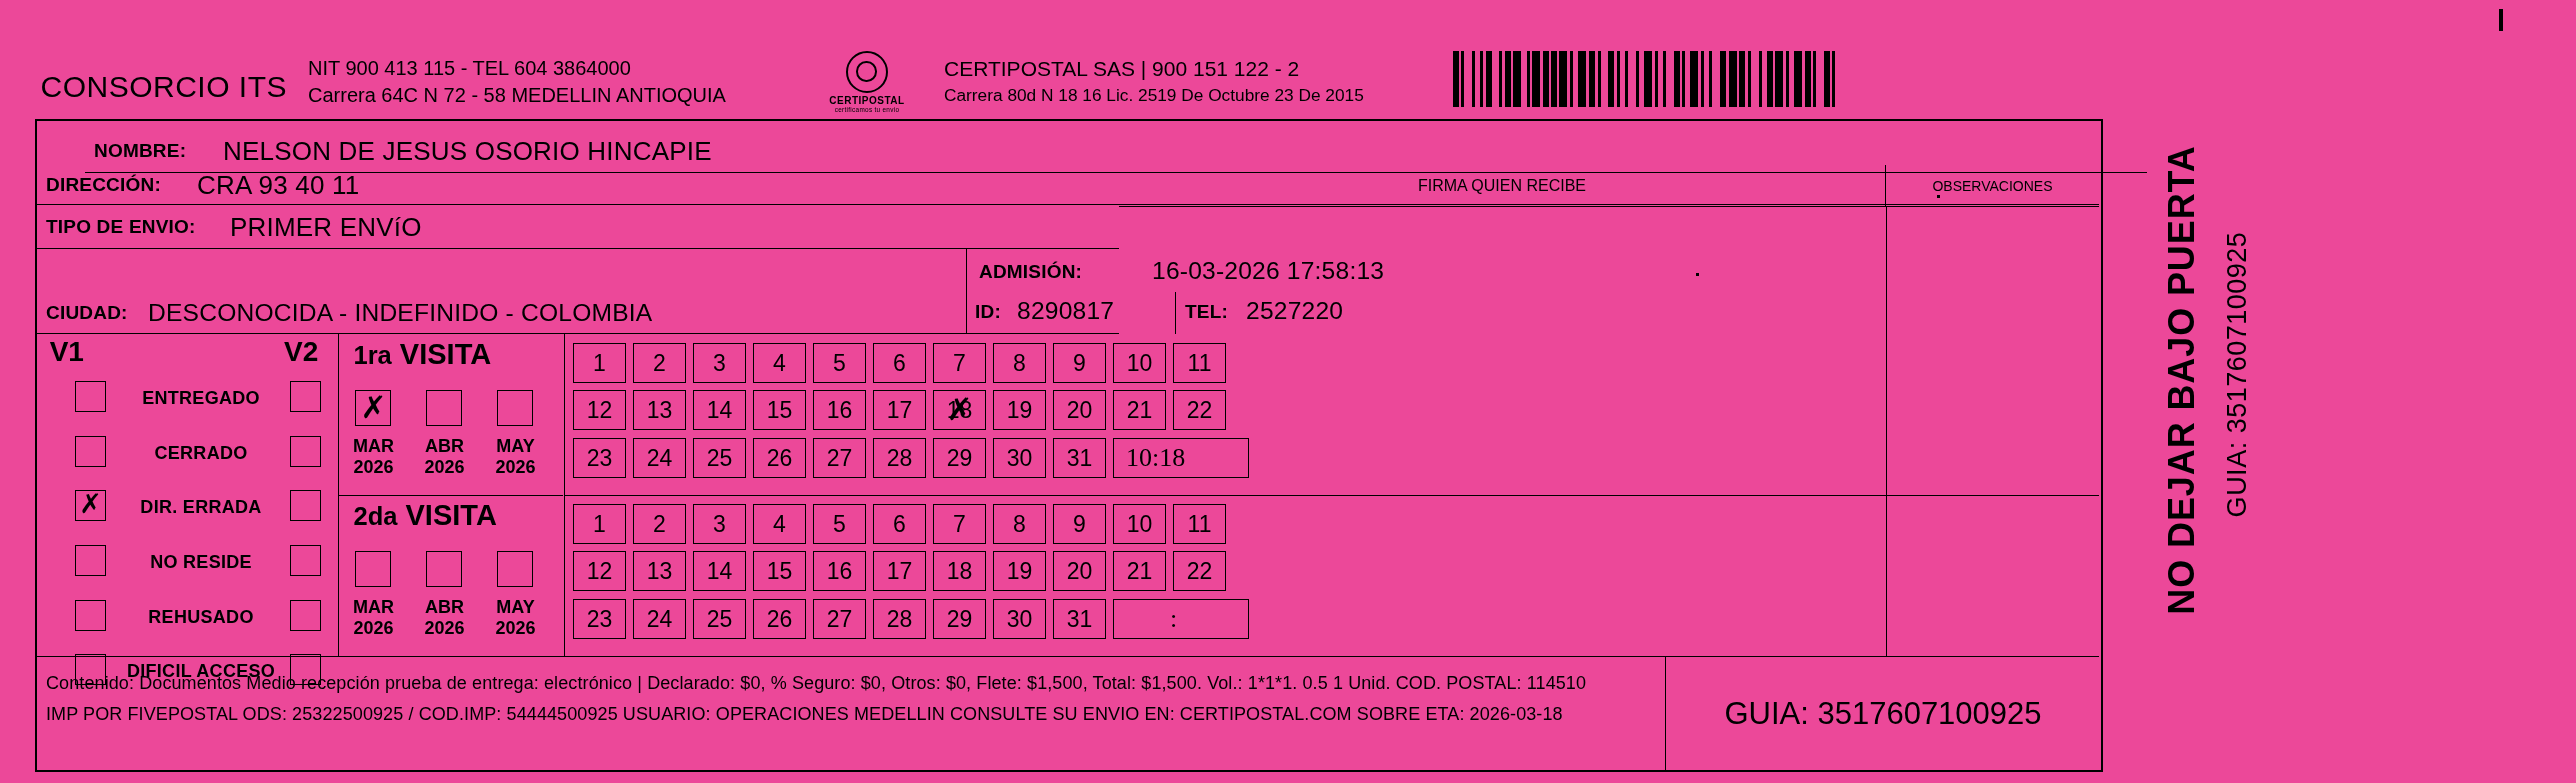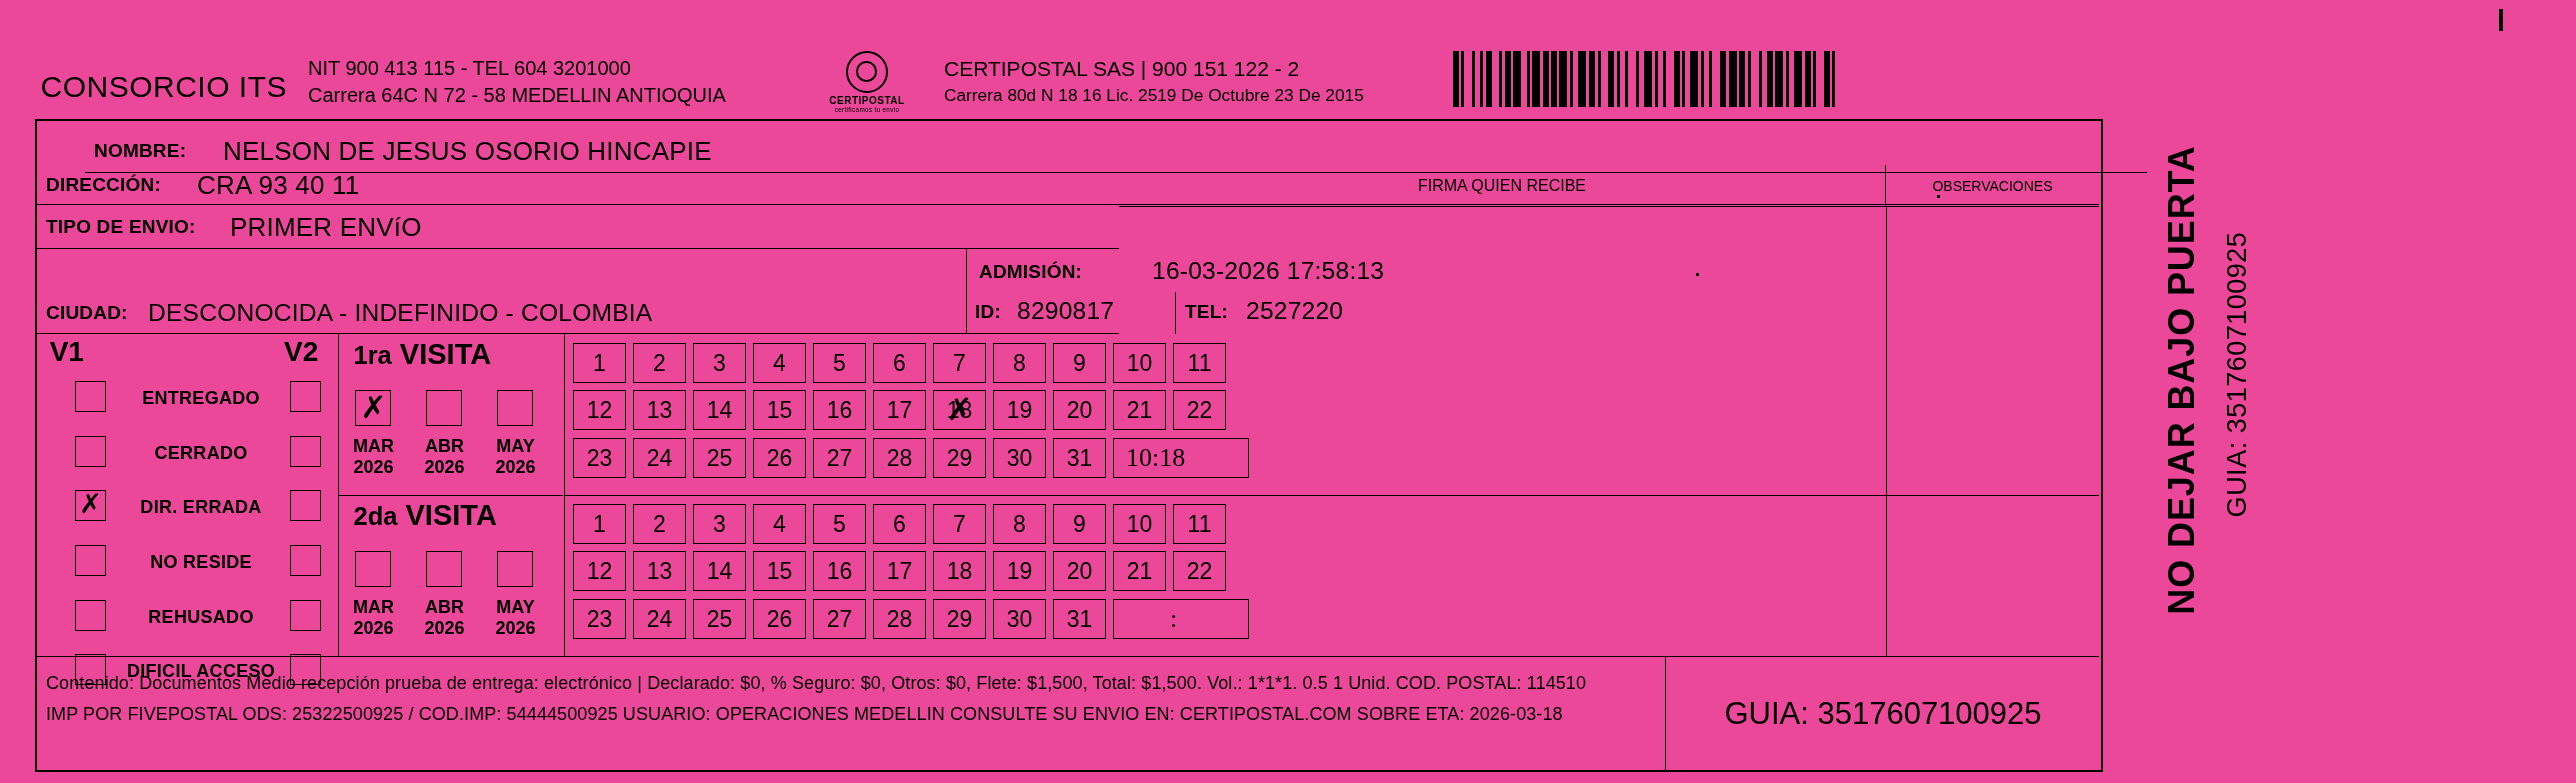--- a/index.html
+++ b/index.html
@@ -97,21 +97,21 @@
 
   <div class="tick"></div>
   <div class="dot" style="left:1937px;top:195px;"></div>
   <div class="dot" style="left:1696px;top:273px;"></div>
 
   <div class="sheet">
 
     <div class="hdr">
       <div class="consorcio">CONSORCIO ITS</div>
       <div class="nit">
-        <div>NIT 900 413 115 - TEL 604 3201000</div>
+        <div>NIT 900 413 115 - TEL 604 3864000</div>
         <div>Carrera 64C N 72 - 58 MEDELLIN ANTIOQUIA</div>
       </div>
       <div class="cplogo">
         <div class="ring"></div>
         <div class="lbl">CERTIPOSTAL</div>
         <div class="lbl2">certificamos tu envio</div>
       </div>
       <div class="certi">
         <div class="big">CERTIPOSTAL SAS | 900 151 122 - 2</div>
         <div class="sm">Carrera 80d N 18 16  Lic. 2519 De Octubre 23 De 2015</div>

